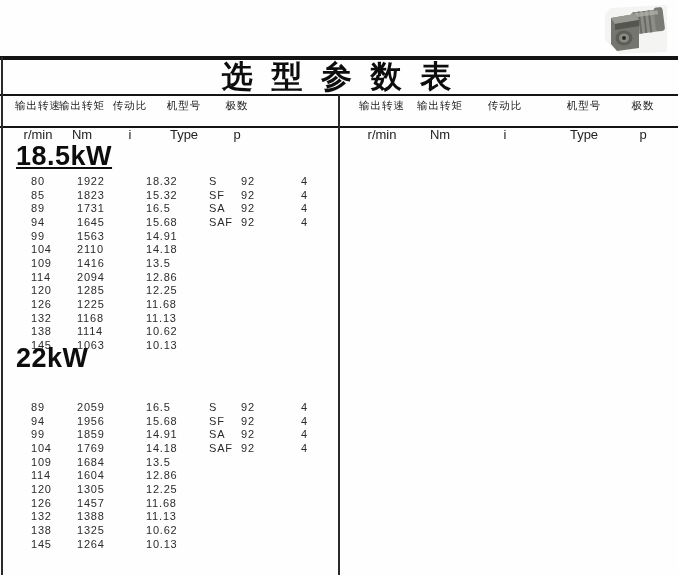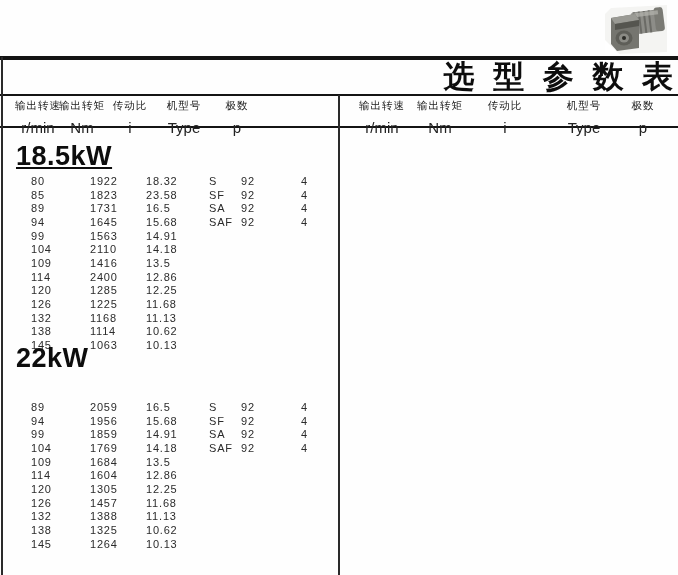--- a/index.html
+++ b/index.html
@@ -15,31 +15,31 @@
   .rule{position:absolute;left:0;width:678px;background:#141414;}
   .rule-top{top:56px;height:4px;}
   .rule-title{top:94px;height:2px;}
   .rule-header{top:126px;height:2px;}
   .vline{position:absolute;width:2px;background:#2a2a2a;}
   .left-border{left:1px;top:57px;height:518px;}
   .divider{left:338px;top:95px;height:480px;}
   
   .title{
     position:absolute;top:56px;left:0;width:678px;
-    margin:0;text-align:right;
+    margin:0;text-align:center;
     font-size:31px;font-weight:bold;letter-spacing:5px;
     color:#0d0d0d;
   }
   
   .hdr-half{position:absolute;top:99px;height:28px;}
   .hdr-half.left{left:0;width:339px;}
   .hdr-half.right{left:339px;width:339px;}
   .hdr-cell{position:absolute;transform:translateX(-50%);text-align:center;white-space:nowrap;}
   .hdr-cell .lab{font-size:10.5px;letter-spacing:1px;color:#222;}
-  .hdr-cell .unit{font-size:15px;margin-top:6px;color:#222;}
+  .hdr-cell .unit{font-size:13px;margin-top:14px;color:#222;}
   
   .hdr-half.left  .hdr-cell:nth-child(1){left:38px;}
   .hdr-half.left  .hdr-cell:nth-child(2){left:82px;}
   .hdr-half.left  .hdr-cell:nth-child(3){left:130px;}
   .hdr-half.left  .hdr-cell:nth-child(4){left:184px;}
   .hdr-half.left  .hdr-cell:nth-child(5){left:237px;}
   
   .hdr-half.right .hdr-cell:nth-child(1){left:43px;}
   .hdr-half.right .hdr-cell:nth-child(2){left:101px;}
   .hdr-half.right .hdr-cell:nth-child(3){left:166px;}
@@ -50,21 +50,21 @@
     position:absolute;left:16px;margin:0;
     font-size:27px;font-weight:bold;color:#0d0d0d;
     letter-spacing:0.5px;white-space:nowrap;
   }
   .data-row{position:absolute;left:0;width:402px;height:14px;}
   .data-row span{
     position:absolute;top:0;
     font-size:11px;letter-spacing:0.8px;color:#2b2b2b;white-space:nowrap;
   }
   .c-speed {left:31px;}
-  .c-torque{left:90px;}
+  .c-torque{left:77px;}
   .c-ratio {left:146px;}
   .c-type  {left:209px;letter-spacing:1.6px;}
   .c-size  {left:241px;}
   .c-poles {left:301px;}
   
   .motor{position:absolute;left:605px;top:2px;}
 </style>
 </head>
 <body>
 
@@ -153,21 +153,21 @@
         <span class="c-speed">80</span>
         <span class="c-torque">1922</span>
         <span class="c-ratio">18.32</span>
         <span class="c-type">S</span>
         <span class="c-size">92</span>
         <span class="c-poles">4</span>
       </div>
       <div class="data-row" style="top: 188.65px;">
         <span class="c-speed">85</span>
         <span class="c-torque">1823</span>
-        <span class="c-ratio">23.58</span>
+        <span class="c-ratio">15.32</span>
         <span class="c-type">SF</span>
         <span class="c-size">92</span>
         <span class="c-poles">4</span>
       </div>
       <div class="data-row" style="top: 202.3px;">
         <span class="c-speed">89</span>
         <span class="c-torque">1731</span>
         <span class="c-ratio">16.5</span>
         <span class="c-type">SA</span>
         <span class="c-size">92</span>
@@ -191,21 +191,21 @@
         <span class="c-torque">2110</span>
         <span class="c-ratio">14.18</span>
       </div>
       <div class="data-row" style="top: 256.9px;">
         <span class="c-speed">109</span>
         <span class="c-torque">1416</span>
         <span class="c-ratio">13.5</span>
       </div>
       <div class="data-row" style="top: 270.55px;">
         <span class="c-speed">114</span>
-        <span class="c-torque">2400</span>
+        <span class="c-torque">2094</span>
         <span class="c-ratio">12.86</span>
       </div>
       <div class="data-row" style="top: 284.2px;">
         <span class="c-speed">120</span>
         <span class="c-torque">1285</span>
         <span class="c-ratio">12.25</span>
       </div>
       <div class="data-row" style="top: 297.85px;">
         <span class="c-speed">126</span>
         <span class="c-torque">1225</span>

